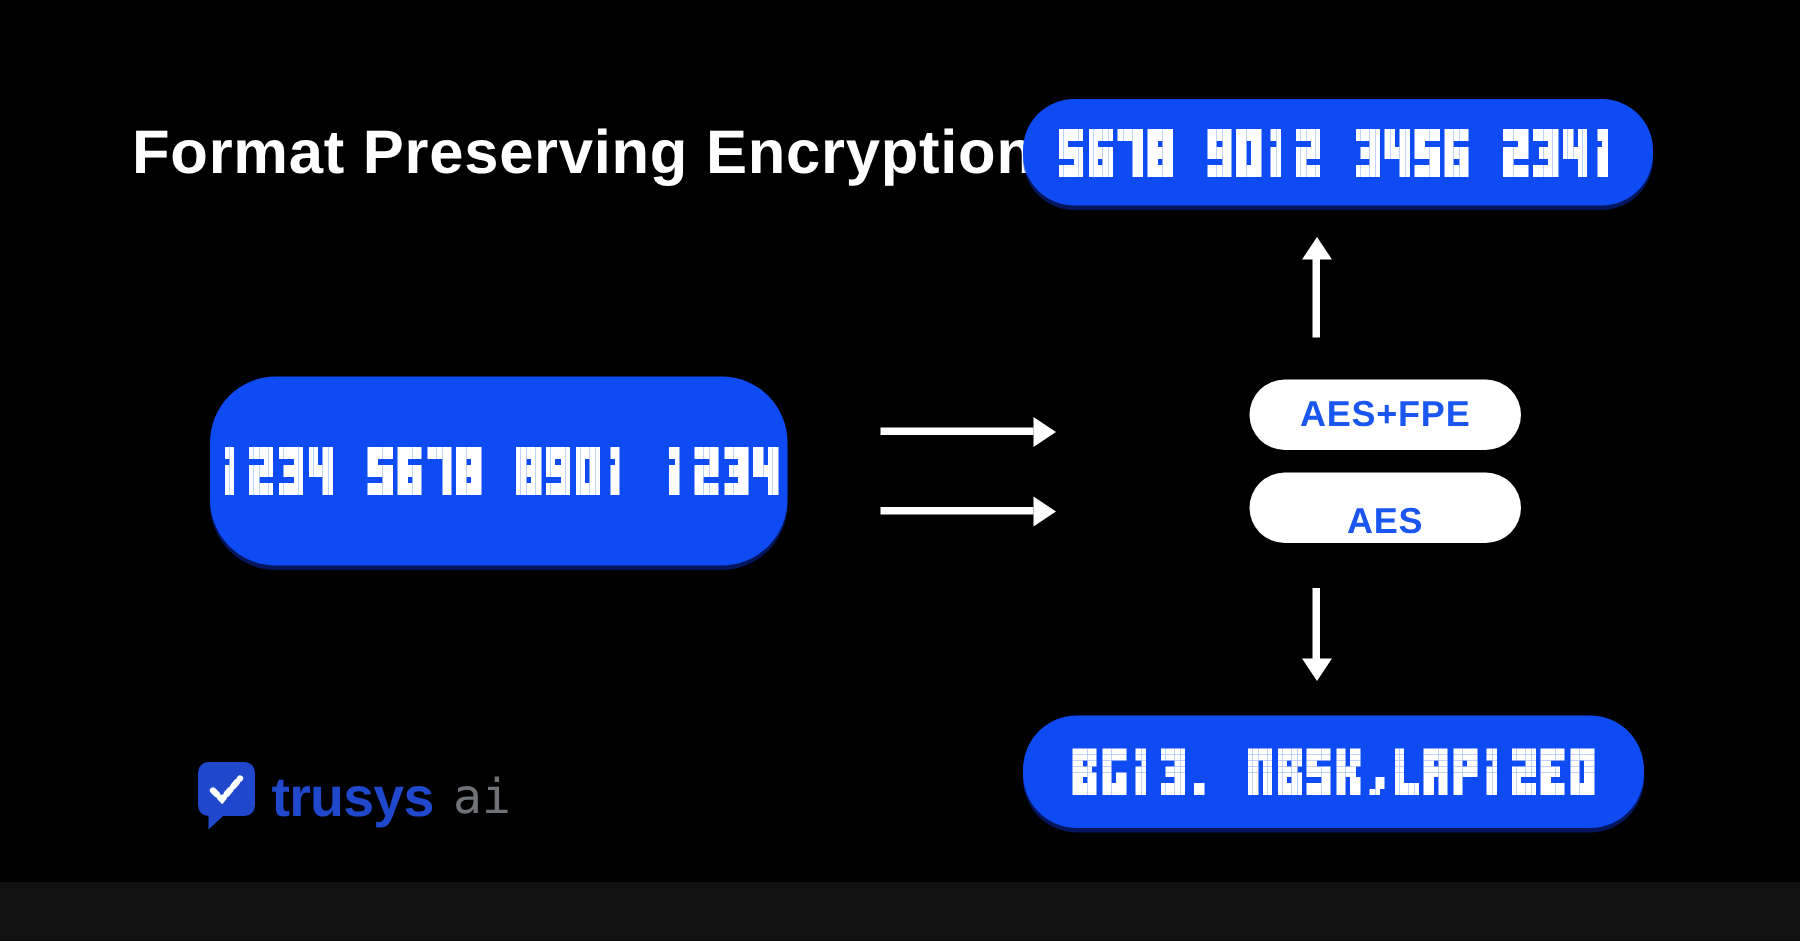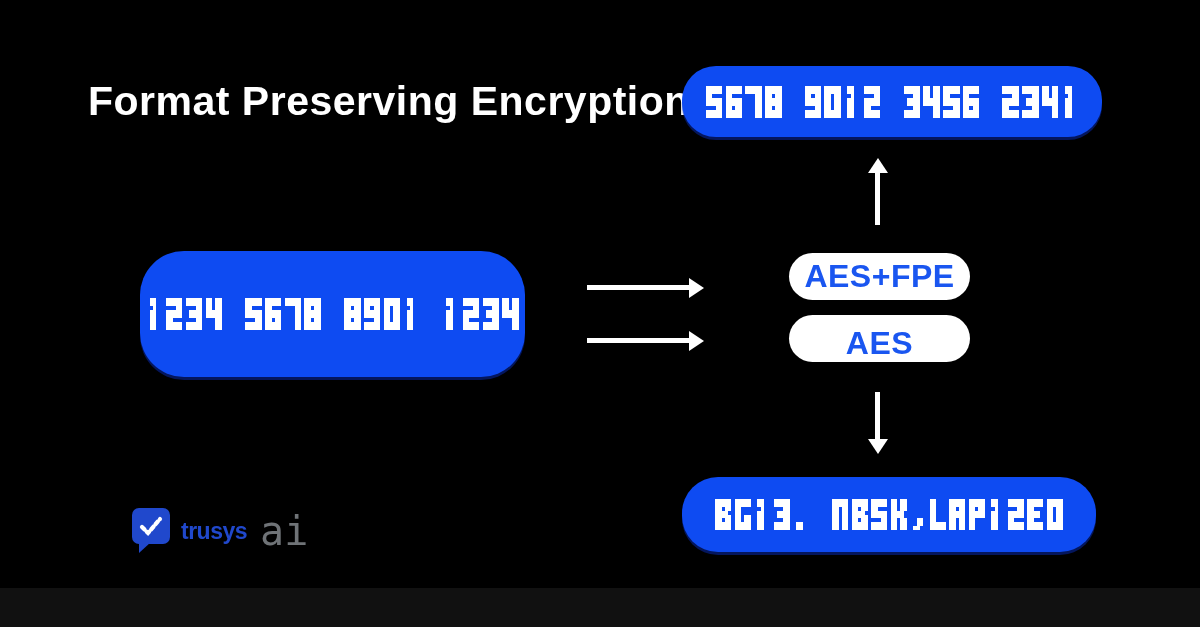--- a/index.html
+++ b/index.html
@@ -43,25 +43,25 @@
     display:grid;
     grid-template-columns:repeat(5,var(--cw));
     grid-auto-rows:var(--chh);
     margin-right:var(--cw);
   }
   .pchar:last-child{margin-right:0;}
   .pchar i{display:block;}
   .pchar i.on{background:var(--white);}
   
   .pill{
-    position:absolute;left:789px;width:181px;height:47px;
+    position:absolute;left:833px;width:181px;height:47px;
     background:var(--white);border-radius:24px;
     display:flex;align-items:center;justify-content:center;
     color:var(--pill-text-blue);
-    font-size:32px;font-weight:700;letter-spacing:0.5px;
+    font-size:24px;font-weight:700;letter-spacing:0.5px;
   }
   .pill-fpe{top:253px;}
   .pill-aes{top:315px;align-items:flex-end;}
   
   .arrow-h{position:absolute;height:5px;background:var(--white);}
   .arrow-h::after{
     content:'';position:absolute;right:-15px;top:50%;
     transform:translateY(-50%);
     border-left:15px solid var(--white);
     border-top:10px solid transparent;
@@ -86,27 +86,27 @@
     border-left:10px solid transparent;
     border-right:10px solid transparent;
   }
   
   .logo{
     position:absolute;left:132px;top:508px;
     display:flex;align-items:center;gap:11px;
   }
   .logo-name{
     color:var(--logo-blue);
-    font-size:23px;font-weight:700;letter-spacing:-0.5px;
+    font-size:37px;font-weight:700;letter-spacing:-0.5px;
     line-height:1;
   }
   .logo-suffix{
     color:var(--logo-gray);
     font-family:"DejaVu Sans Mono", monospace;
-    font-size:40px;font-weight:400;line-height:1;
+    font-size:32px;font-weight:400;line-height:1;
     margin-left:2px;
   }
 </style>
 </head>
 <body>
 
 <div class="stage">
 
   <h1 class="title">Format Preserving Encryption</h1>
 

